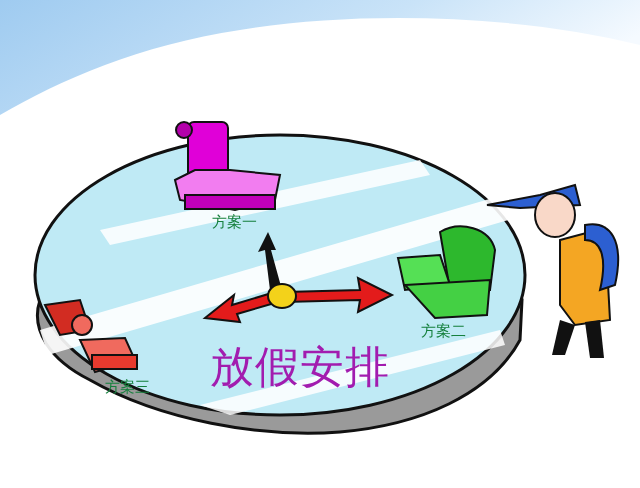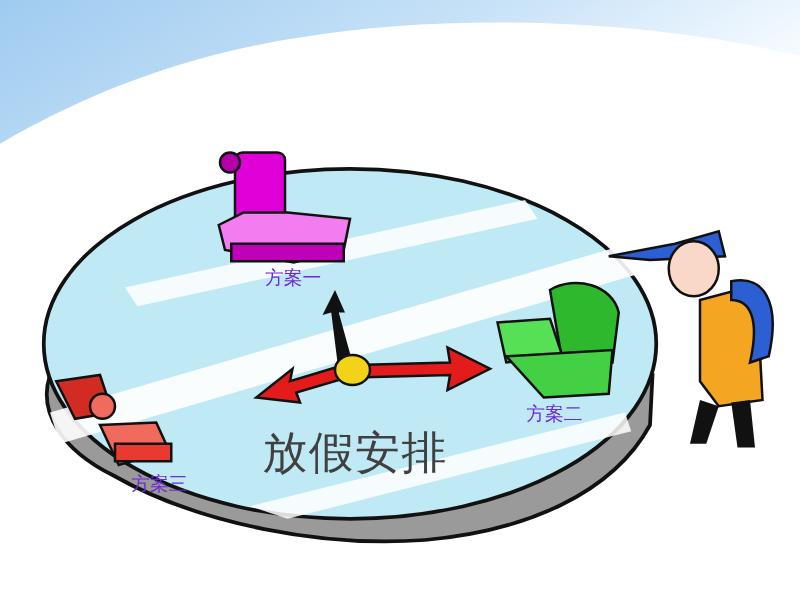--- a/index.html
+++ b/index.html
@@ -1,19 +1,19 @@
 <!DOCTYPE html>
 <html><head>
 <meta charset="utf-8">
 <style>
   html,body{margin:0;padding:0;}
   body{width:640px;height:488px;overflow:hidden;background:#ffffff;position:relative;font-family:"DejaVu Sans",sans-serif;}
   .stage{position:absolute;left:0;top:0;width:640px;height:488px;}
-  .label{position:absolute;font-size:15px;color:#6d28d9;font-family:"DejaVu Sans",sans-serif;white-space:nowrap;text-align:center;}
-  .title{position:absolute;left:210px;top:338px;font-size:36px;color:#404040;letter-spacing:1px;font-family:"DejaVu Sans",sans-serif;}
+  .label{position:absolute;font-size:15px;color:#15803d;font-family:"DejaVu Sans",sans-serif;white-space:nowrap;text-align:center;}
+  .title{position:absolute;left:210px;top:338px;font-size:44px;color:#a21caf;letter-spacing:1px;font-family:"DejaVu Sans",sans-serif;}
 </style>
 </head>
 <body>
 
 <div class="stage">
   <svg width="640" height="488" viewBox="0 0 640 488" xmlns="http://www.w3.org/2000/svg">
     <defs>
       <linearGradient id="sky" x1="0" y1="0" x2="1" y2="0.3">
         <stop offset="0" stop-color="#9fcbf0"></stop>
         <stop offset="0.6" stop-color="#c9e3f8"></stop>

